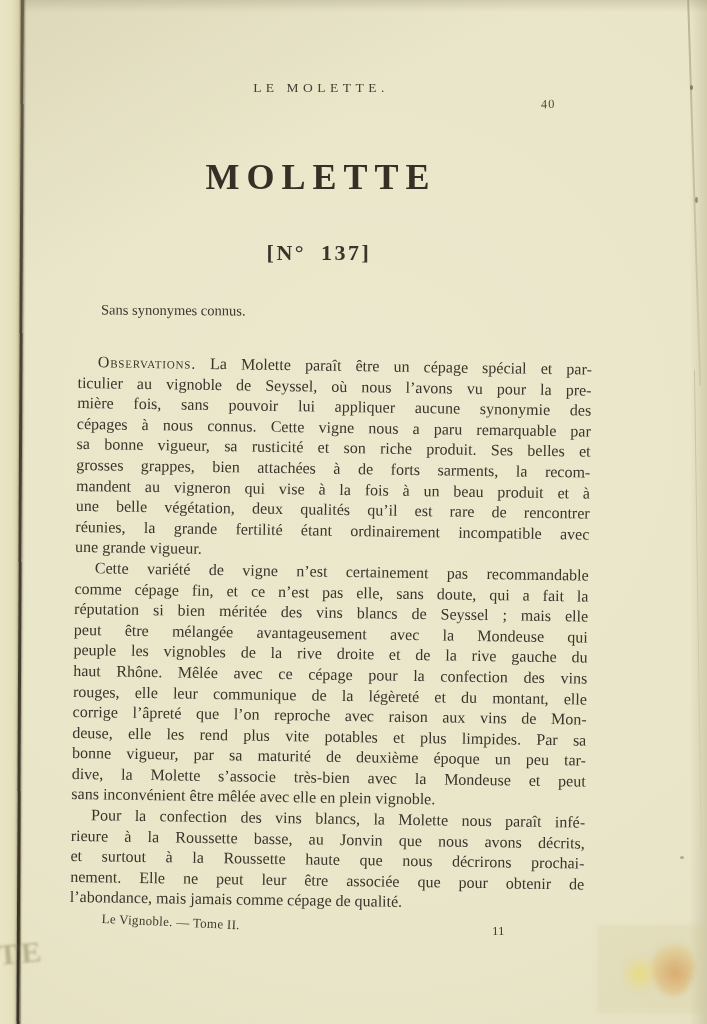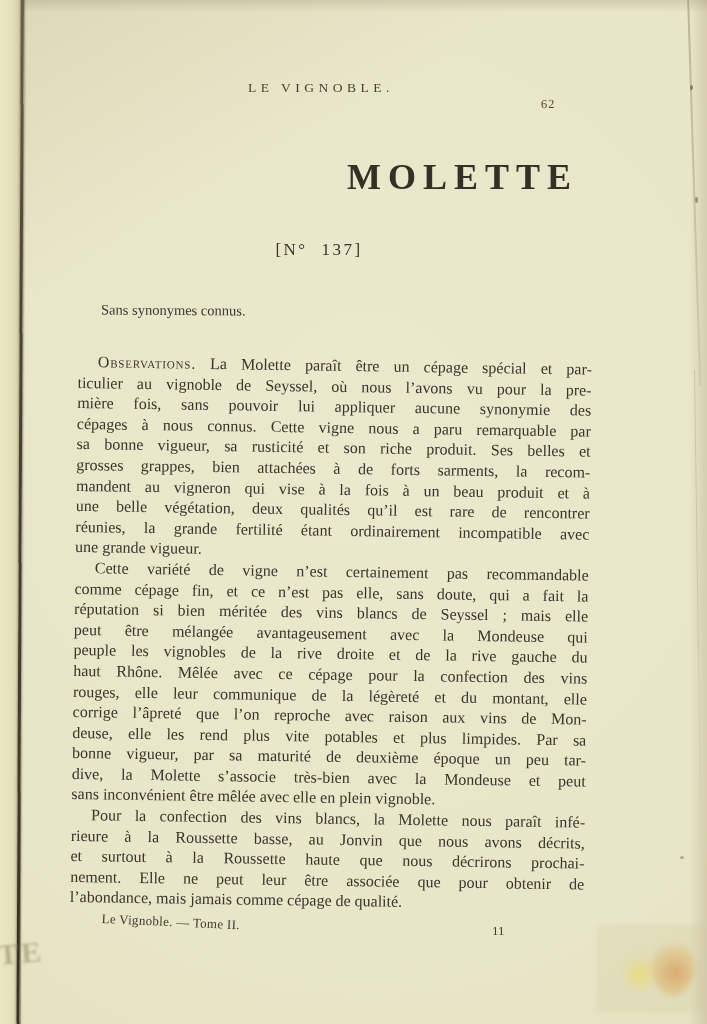--- a/index.html
+++ b/index.html
@@ -78,26 +78,26 @@
     text-align:center;font-size:13.5px;letter-spacing:4.5px;
     color:#453f34;
   }
   .page-number{
     position:absolute;left:541px;top:97px;
     font-size:12.5px;letter-spacing:1px;color:#51493a;
     transform:rotate(-1deg);
   }
   .article-title{
     position:absolute;left:64px;top:156px;width:514px;
-    text-align:right;font-size:36px;font-weight:700;letter-spacing:7px;
+    text-align:center;font-size:36px;font-weight:700;letter-spacing:7px;
     color:#352f26;
   }
   .catalog-number{
     position:absolute;left:62px;top:240px;width:514px;
-    text-align:center;font-size:17px;font-weight:400;
+    text-align:center;font-size:22px;font-weight:700;
     letter-spacing:2.5px;word-spacing:7px;color:#3a342b;
   }
   .synonyms-note{
     position:absolute;left:101px;top:302px;
     font-size:14.5px;color:#3e382e;
     transform:rotate(0.4deg);
   }
   .body-text{
     position:absolute;left:78px;top:352px;width:514px;
     font-size:16px;line-height:20.6px;
@@ -139,22 +139,22 @@
   <div class="smudge"></div>
   <div class="smudge"></div>
   <div class="smudge"></div>
   <div class="smudge"></div>
   <div class="smudge"></div>
 
   <div class="stain-rect"></div>
   <div class="stain-blob-yellow"></div>
   <div class="stain-blob-orange"></div>
 
-  <div class="running-header">LE VIGNOBLE.</div>
-  <div class="page-number">62</div>
+  <div class="running-header">LE MOLETTE.</div>
+  <div class="page-number">40</div>
 
   <div class="article-title">MOLETTE</div>
   <div class="catalog-number">[N° 137]</div>
   <div class="synonyms-note">Sans synonymes connus.</div>
 
   <div class="body-text">
       <div class="para">
         <div class="line first"><span class="lead">Observations.</span> La Molette paraît être un cépage spécial et par-</div>
         <div class="line">ticulier au vignoble de Seyssel, où nous l’avons vu pour la pre-</div>
         <div class="line">mière fois, sans pouvoir lui appliquer aucune synonymie des</div>

